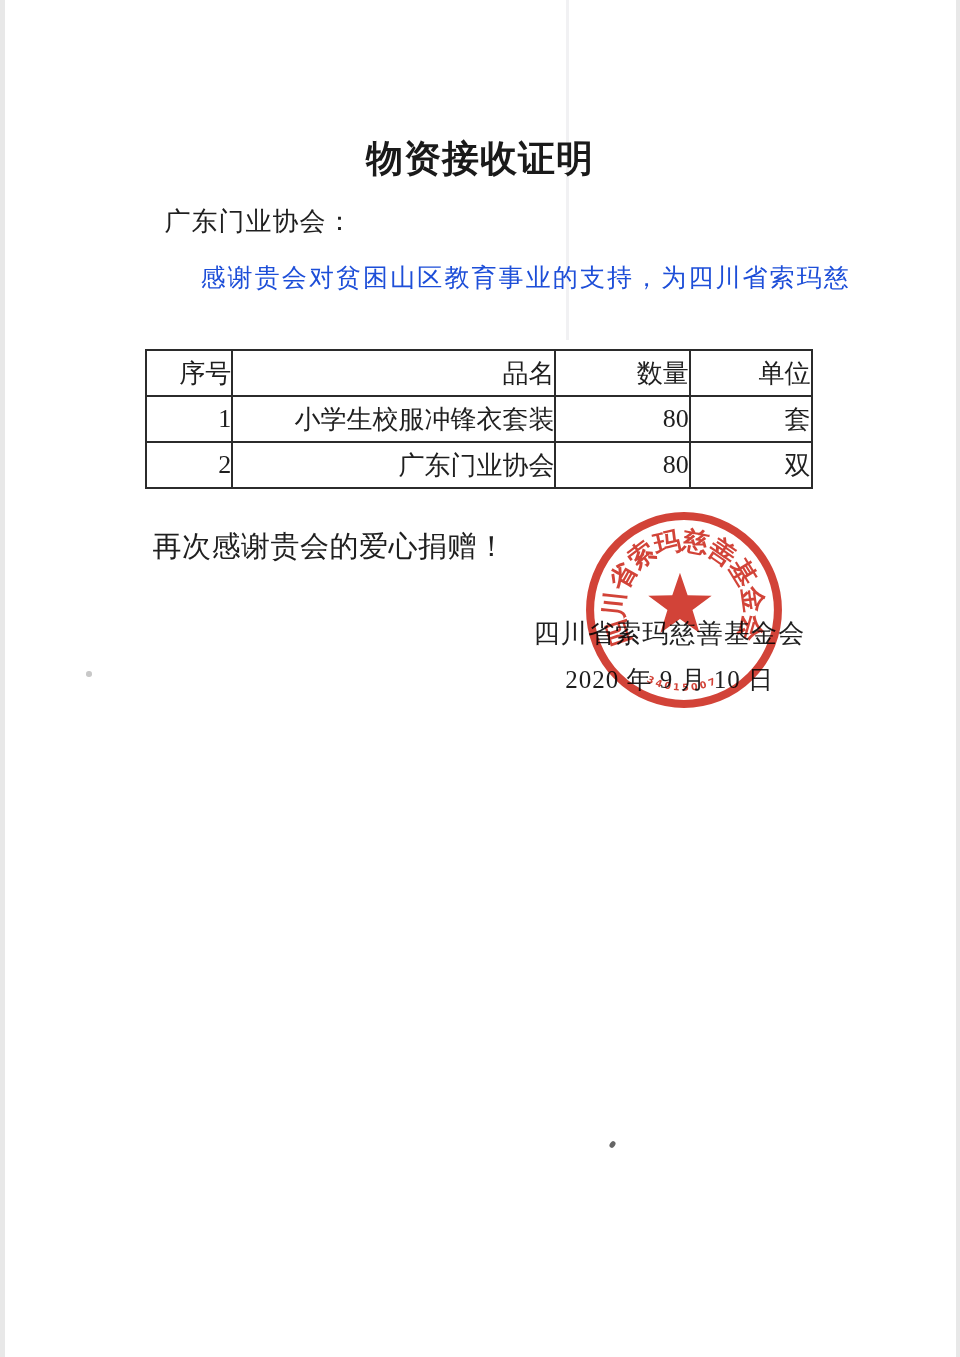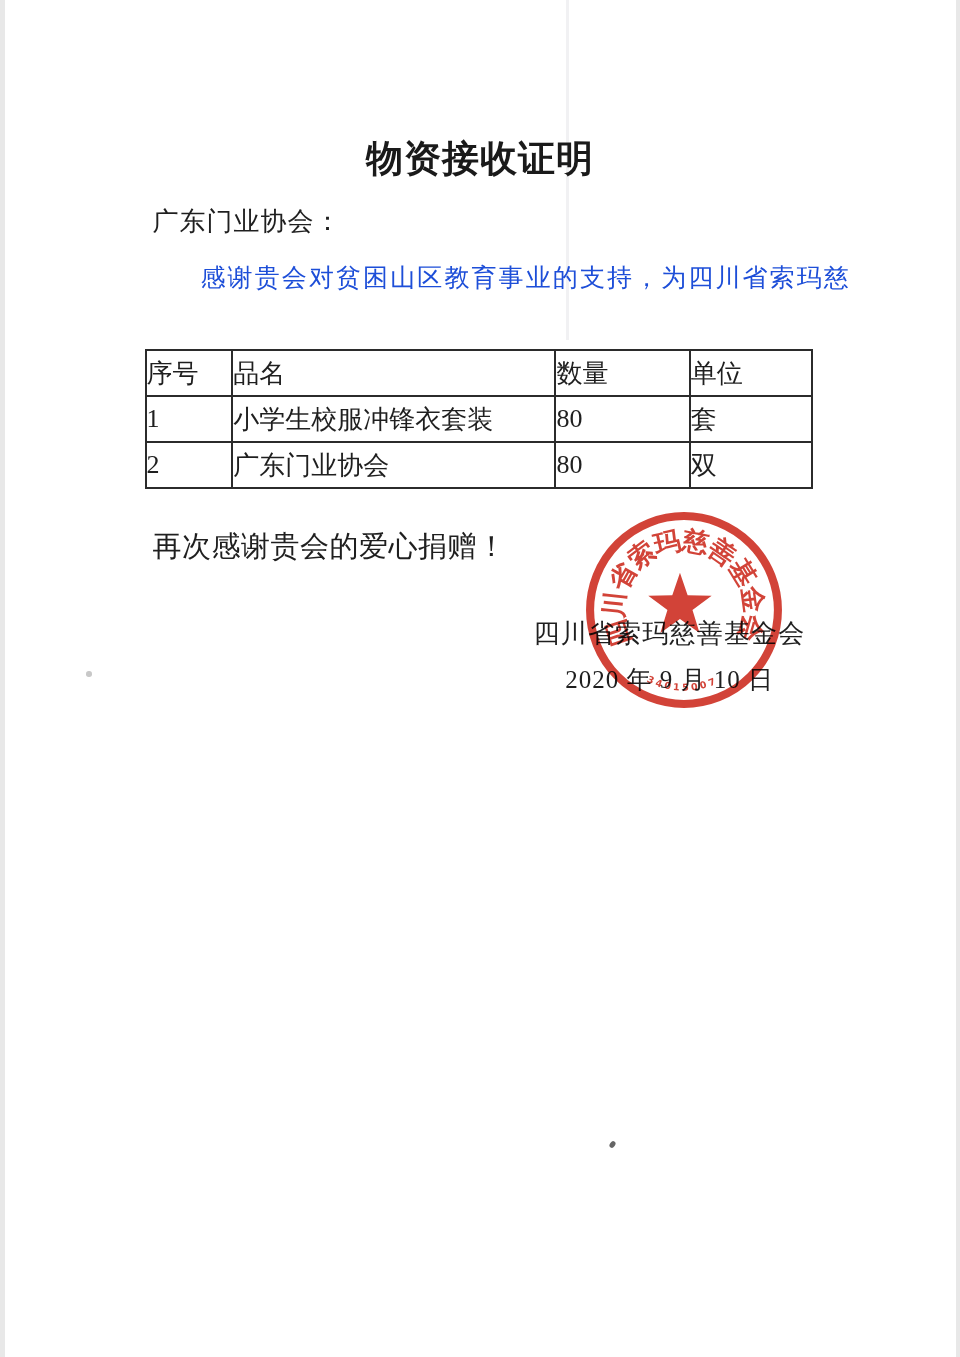--- a/index.html
+++ b/index.html
@@ -25,42 +25,42 @@
     width: 100%;
     margin: 0;
     text-align: center;
     font-size: 37px;
     font-weight: bold;
     letter-spacing: 1px;
     color: #1a1a1a;
   }
   .addressee {
     position: absolute;
-    top: 204px; left: 148px;
+    top: 204px; left: 160px;
     font-size: 26px;
     letter-spacing: 1px;
   }
   .body-line {
     position: absolute;
     font-size: 25px;
     white-space: nowrap;
     color: #1d4ed8;
   }
   .body-line.line1 { top: 261px; left: 196px; letter-spacing: 2.1px; }
   .body-line.line2 { top: 307px; left: 148px; letter-spacing: 0.6px; }
   .items-table {
     position: absolute;
     top: 349px; left: 140px;
     width: 668px;
     border-collapse: collapse;
     table-layout: fixed;
   }
   .items-table th, .items-table td {
     border: 2px solid #2b2b2b;
-    text-align: left;
+    text-align: right;
     vertical-align: middle;
     font-size: 26px;
     font-weight: normal;
     padding: 0;
     color: #1f1f1f;
   }
   .items-table tr { height: 46px; }
   .col-no   { width: 12.9%; }
   .col-item { width: 48.8%; }
   .col-qty  { width: 20.1%; }

